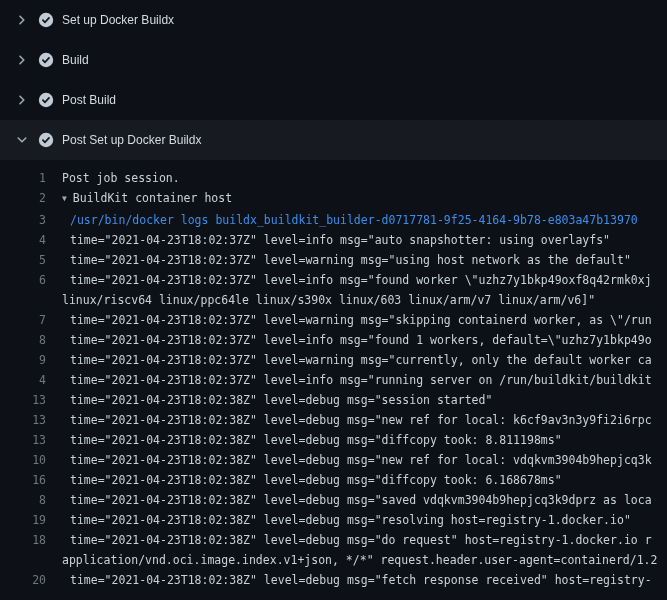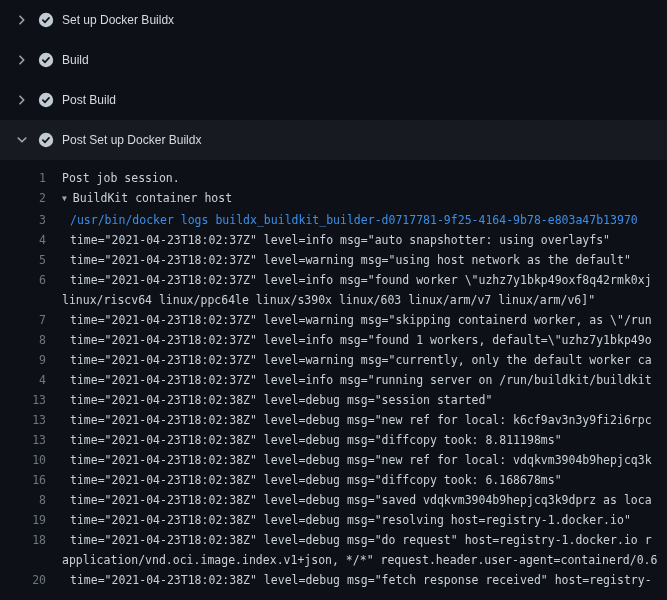--- a/index.html
+++ b/index.html
@@ -119,17 +119,17 @@
       <div class="log-row indent"><span class="num">9</span><span class="txt">time="2021-04-23T18:02:37Z" level=warning msg="currently, only the default worker ca</span></div>
       <div class="log-row indent"><span class="num">4</span><span class="txt">time="2021-04-23T18:02:37Z" level=info msg="running server on /run/buildkit/buildkit</span></div>
       <div class="log-row indent"><span class="num">13</span><span class="txt">time="2021-04-23T18:02:38Z" level=debug msg="session started"</span></div>
       <div class="log-row indent"><span class="num">13</span><span class="txt">time="2021-04-23T18:02:38Z" level=debug msg="new ref for local: k6cf9av3n3y9fi2i6rpc</span></div>
       <div class="log-row indent"><span class="num">13</span><span class="txt">time="2021-04-23T18:02:38Z" level=debug msg="diffcopy took: 8.811198ms"</span></div>
       <div class="log-row indent"><span class="num">10</span><span class="txt">time="2021-04-23T18:02:38Z" level=debug msg="new ref for local: vdqkvm3904b9hepjcq3k</span></div>
       <div class="log-row indent"><span class="num">16</span><span class="txt">time="2021-04-23T18:02:38Z" level=debug msg="diffcopy took: 6.168678ms"</span></div>
       <div class="log-row indent"><span class="num">8</span><span class="txt">time="2021-04-23T18:02:38Z" level=debug msg="saved vdqkvm3904b9hepjcq3k9dprz as loca</span></div>
       <div class="log-row indent"><span class="num">19</span><span class="txt">time="2021-04-23T18:02:38Z" level=debug msg="resolving host=registry-1.docker.io"</span></div>
       <div class="log-row indent"><span class="num">18</span><span class="txt">time="2021-04-23T18:02:38Z" level=debug msg="do request" host=registry-1.docker.io r</span></div>
-      <div class="log-row cont"><span class="num"></span><span class="txt">application/vnd.oci.image.index.v1+json, */*" request.header.user-agent=containerd/0.6</span></div>
+      <div class="log-row cont"><span class="num"></span><span class="txt">application/vnd.oci.image.index.v1+json, */*" request.header.user-agent=containerd/1.2</span></div>
       <div class="log-row indent"><span class="num">20</span><span class="txt">time="2021-04-23T18:02:38Z" level=debug msg="fetch response received" host=registry-</span></div>
     </div>
 
 </div>
 
 </body></html>

